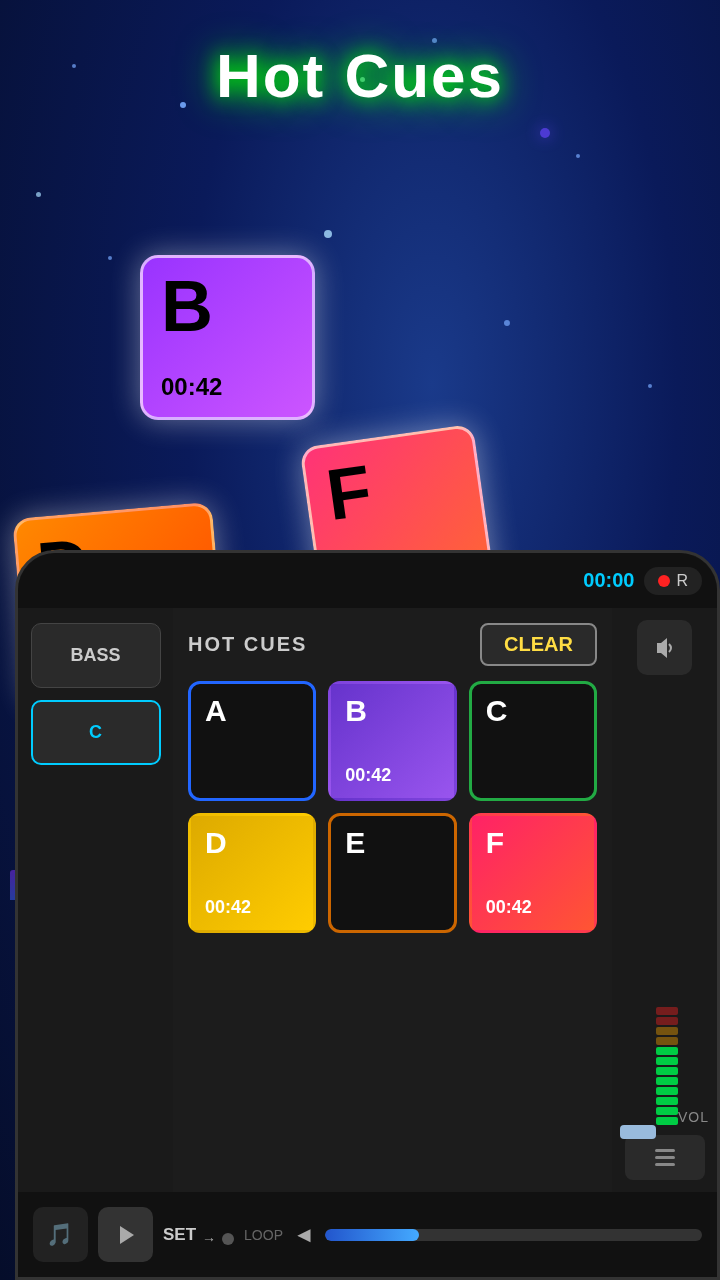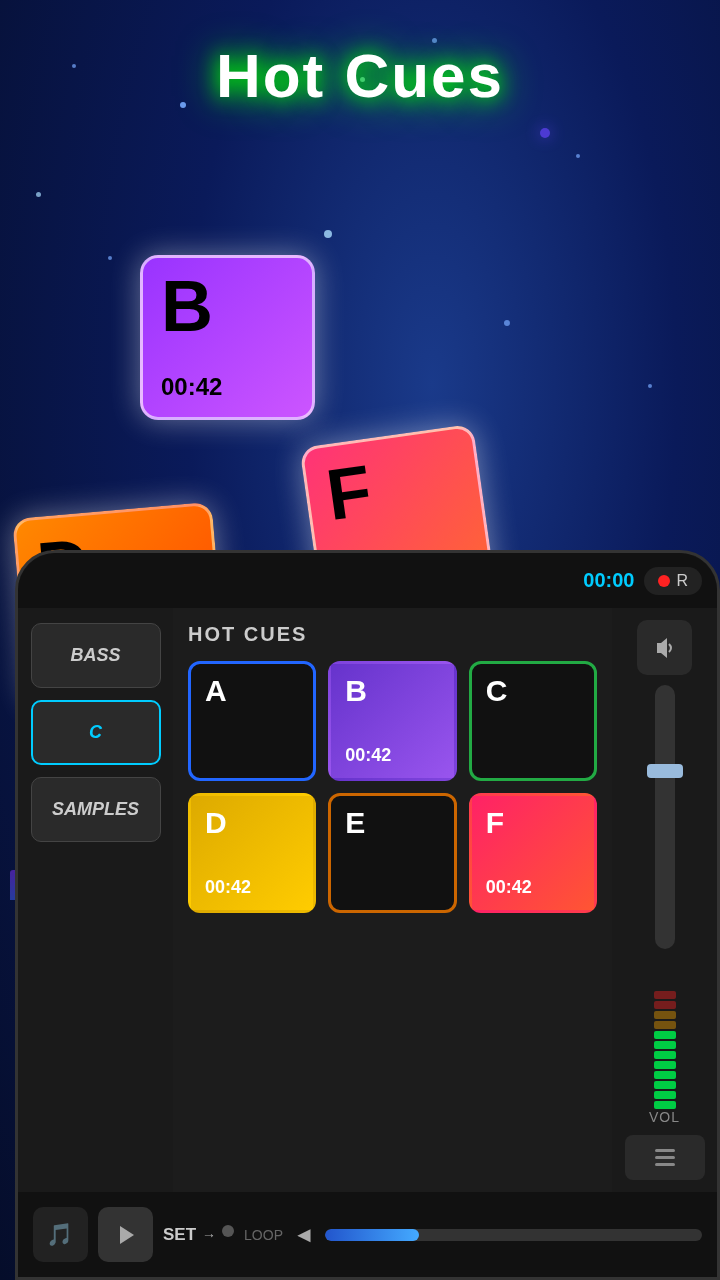--- a/index.html
+++ b/index.html
@@ -185,21 +185,20 @@
       left: 0;
       width: 155px;
       bottom: 85px;
       display: flex;
       flex-direction: column;
       align-items: center;
       justify-content: flex-start;
       padding: 15px 10px;
       gap: 12px;
       background: #1a1a1a;
-      font-style: italic;
     }
     .panel-btn {
       width: 130px;
       height: 65px;
       background: #2a2a2a;
       border-radius: 10px;
       display: flex;
       align-items: center;
       justify-content: center;
       color: #ccc;
@@ -320,22 +319,22 @@
       background: #2a2a2a;
       border-radius: 10px;
       display: flex;
       align-items: center;
       justify-content: center;
       cursor: pointer;
     }
     .vol-slider-container {
       flex: 1;
       display: flex;
-      flex-direction: column;
-      align-items: center;
+      flex-direction: row;
+      align-items: flex-end;
       gap: 0;
       width: 100%;
     }
     .vol-slider-track {
       width: 20px;
       flex: 1;
       background: #333;
       border-radius: 10px;
       position: relative;
     }
@@ -409,21 +408,21 @@
       cursor: pointer;
       color: #aaa;
       font-size: 20px;
       flex-shrink: 0;
     }
     .play-btn {
       background: #333;
     }
     .set-area {
       display: flex;
-      align-items: flex-start;
+      align-items: flex-end;
       gap: 6px;
       color: #aaa;
       font-size: 16px;
       font-weight: bold;
     }
     .set-arrow {
       color: #aaa;
       font-size: 14px;
     }
     .set-dot {
@@ -533,27 +532,27 @@
       <span class="time-display">00:00</span>
       <div class="rec-btn">
         <div class="rec-dot"></div>
         <span class="rec-text">R</span>
       </div>
     </div>
 
     <div class="left-panel">
       <div class="panel-btn">BASS</div>
       <div class="panel-btn active">C</div>
-      <div class="panel-btn">SAMPLES</div>
     </div>
 
     <div class="main-area">
 
       <div class="hot-cues-header">
         <span class="hot-cues-label">HOT  CUES</span>
+        <button class="clear-btn">CLEAR</button>
       </div>
 
       <div class="cue-pads-grid">
         <div class="cue-pad pad-a">
           <span class="cue-pad-letter">A</span>
         </div>
         <div class="cue-pad pad-b">
           <span class="cue-pad-letter">B</span>
           <span class="cue-pad-time">00:42</span>
         </div>

